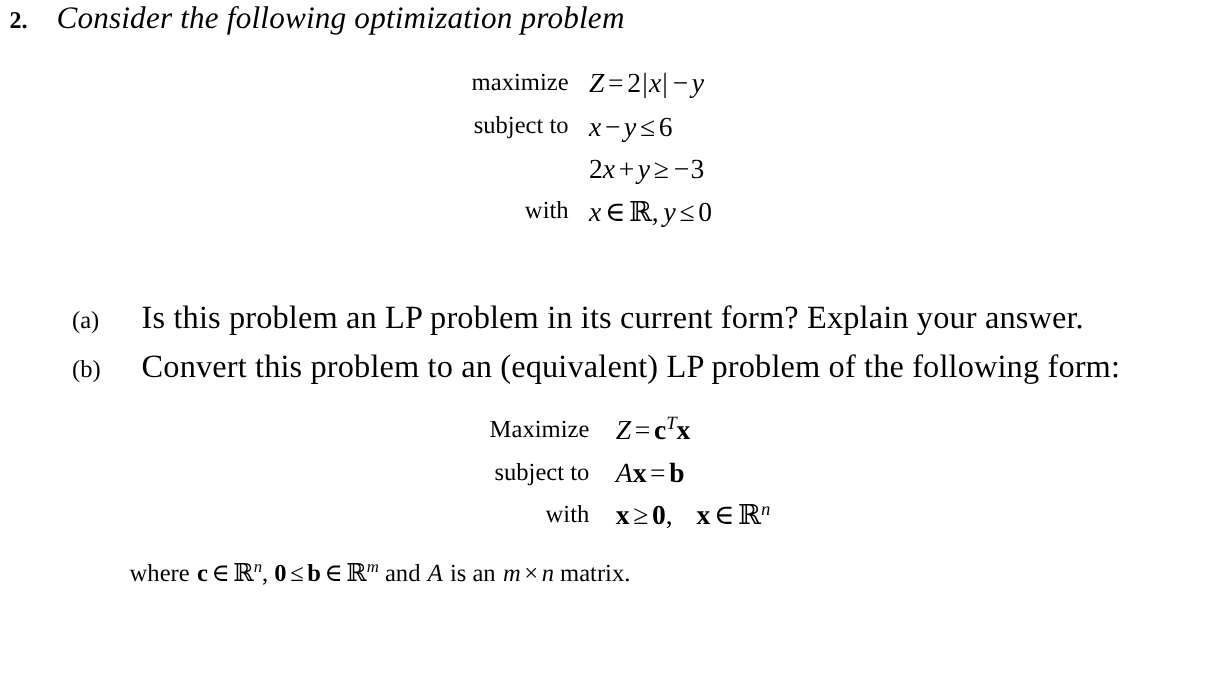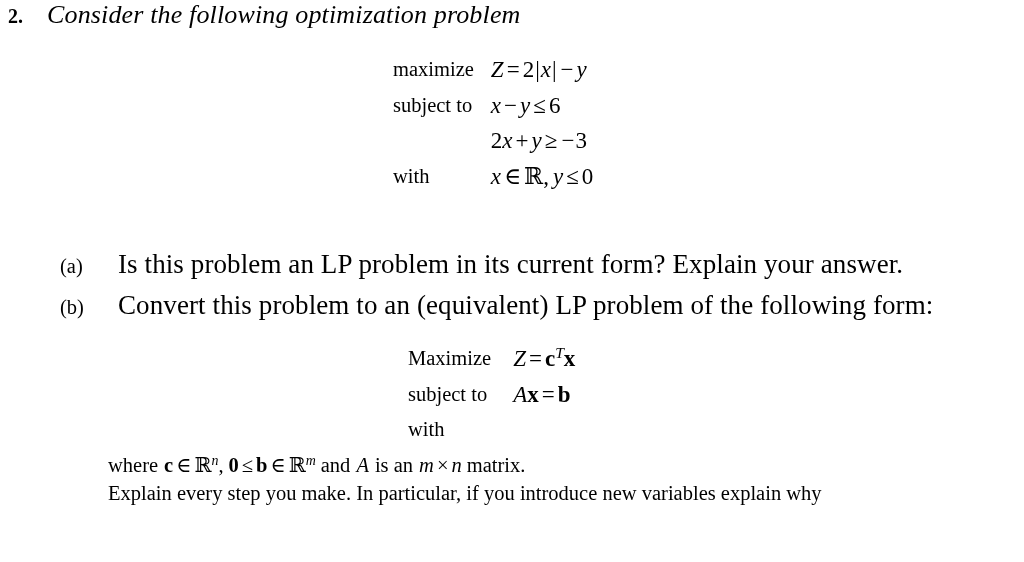--- a/index.html
+++ b/index.html
@@ -46,21 +46,21 @@
 
   
   .math-block {
     position: absolute;
     display: grid;
     grid-template-columns: max-content max-content;
     column-gap: 17px;
     row-gap: 0px;
   }
   .math-block .label {
-    text-align: left;
+    text-align: right;
     white-space: nowrap;
     font-size: 20.5px;
     line-height: 35.5px;
   }
   .math-block .expr {
     text-align: left;
     white-space: nowrap;
     font-size: 23px;
     line-height: 35.5px;
   }
@@ -100,21 +100,21 @@
     letter-spacing: 0.1px;
     margin-left: 10px;
   }
   #subitem-a { left: 60px; top: 249px; }
   #subitem-b { left: 60px; top: 290px; }
 
   
   .trailing {
     position: absolute;
     left: 108px;
-    top: 452px;
+    top: 464px;
     width: 910px;
     font-size: 20.5px;
     line-height: 27.5px;
   }
   .trailing .line { white-space: nowrap; }
 </style>
 </head>
 <body>
 
 <div class="page">
@@ -164,27 +164,29 @@
     <div class="expr">
       <span class="mi">Z</span><span class="mo">=</span><span class="bold-vec">c</span><sup class="sup it">T</sup><span class="bold-vec">x</span>
     </div>
 
     <div class="label">subject to</div>
     <div class="expr">
       <span class="mi">A</span><span class="bold-vec">x</span><span class="mo">=</span><span class="bold-vec">b</span>
     </div>
 
     <div class="label">with</div>
+    <div class="expr">
+      <span class="bold-vec">x</span><span class="mo">≥</span><span class="bold-vec">0</span><span>,</span><span style="display:inline-block;width:20px"></span><span class="bold-vec">x</span><span class="mo">∈</span><span class="bb">ℝ</span><sup class="sup it">n</sup>
+    </div>
 
   </div>
 
   <div class="trailing">
 
     <div class="line">
       <span>where</span><span style="display:inline-block;width:6px"></span><span class="bold-vec">c</span><span class="mo">∈</span><span class="bb">ℝ</span><sup class="sup it">n</sup><span>,</span><span style="display:inline-block;width:5px"></span><span class="bold-vec">0</span><span class="mo">≤</span><span class="bold-vec">b</span><span class="mo">∈</span><span class="bb">ℝ</span><sup class="sup it">m</sup><span style="display:inline-block;width:5px"></span><span>and</span><span style="display:inline-block;width:6px"></span><span class="mi">A</span><span style="display:inline-block;width:6px"></span><span>is an</span><span style="display:inline-block;width:6px"></span><span class="mi">m</span><span class="mo">×</span><span class="mi">n</span><span style="display:inline-block;width:5px"></span><span>matrix.</span>
     </div>
 
-    <div class="line">Explain every step you make.  In particular, if you introduce new variables explain why</div>
 
 
   </div>
 
 </div>
 
 </body></html>

